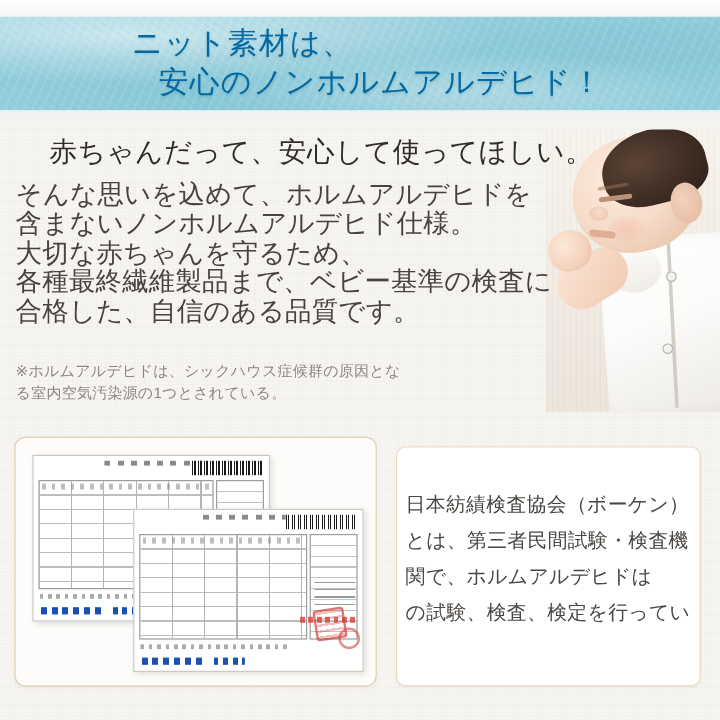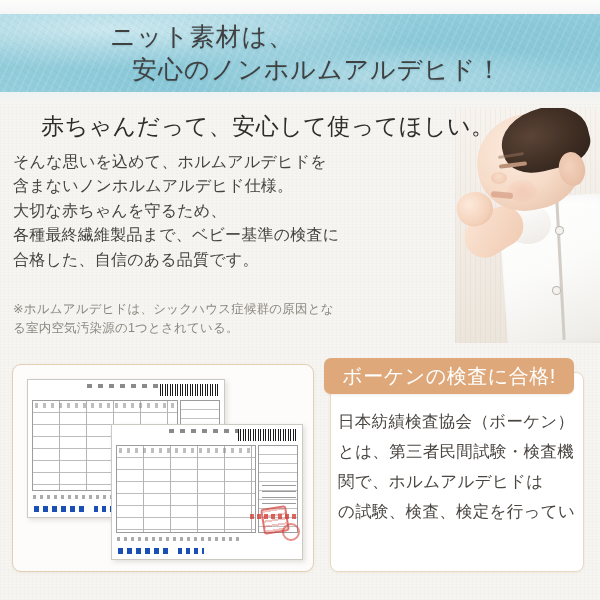--- a/index.html
+++ b/index.html
@@ -77,21 +77,21 @@
   }
   .badge-num{
     position:absolute;left:0;top:20px;width:88px;text-align:center;
     font-family:"Liberation Serif","DejaVu Serif",serif;
     font-size:50px;line-height:52px;color:#5e9db0;
     text-shadow:0 1px 1px rgba(255,255,255,0.85);
   }
 
   .header-title{
     position:absolute;left:110px;top:20px;width:480px;z-index:3;
-    color:#404040;font-size:25px;line-height:33px;letter-spacing:1px;
+    color:#0369a1;font-size:25px;line-height:33px;letter-spacing:1px;
     font-family:"Liberation Serif","DejaVu Serif",serif;
     text-shadow:0 1px 2px rgba(80,150,170,0.35);
   }
   .header-title div{white-space:nowrap;}
   .title-line2{padding-left:22px;}
 
   
   .baby-photo{
     position:absolute;left:455px;top:108px;width:145px;height:235px;
     overflow:hidden;z-index:2;
@@ -168,21 +168,21 @@
   }
 
   
   .lead{
     position:absolute;left:14px;top:112px;z-index:3;
     font-size:23px;line-height:30px;color:#2f2d2b;letter-spacing:0.5px;
     font-family:"Liberation Serif","DejaVu Serif",serif;white-space:nowrap;margin-left:27px;
   }
   .body-copy{
     position:absolute;left:13px;top:150px;z-index:3;
-    font-size:16px;line-height:24.4px;color:#474440;letter-spacing:0.2px;
+    font-size:22px;line-height:24.4px;color:#474440;letter-spacing:0.2px;
     font-family:"Liberation Serif","DejaVu Serif",serif;
   }
   .body-copy div{white-space:nowrap;}
   .note{
     position:absolute;left:13px;top:300px;z-index:3;
     font-size:12.5px;line-height:19px;color:#8c8880;letter-spacing:0.2px;
     font-family:"Liberation Sans","DejaVu Sans",sans-serif;
   }
   .note div{white-space:nowrap;}
 
@@ -352,21 +352,20 @@
       <div class="doc-redtext"></div>
       <div class="doc-stamp"></div>
       <div class="doc-stamp2"></div>
       <div class="doc-footnote"></div>
       <div class="doc-blue"></div>
       <div class="doc-blue2"></div>
     </div>
   </div>
 
   <div class="info-panel"></div>
-  <div class="info-banner">ボーケンの検査に合格!</div>
   <div class="info-text">
     <div>日本紡績検査協会（ボーケン）</div>
     <div>とは、第三者民間試験・検査機</div>
     <div>関で、ホルムアルデヒドは</div>
     <div>の試験、検査、検定を行ってい</div>
   </div>
 
 </div>
 
 </body></html>

